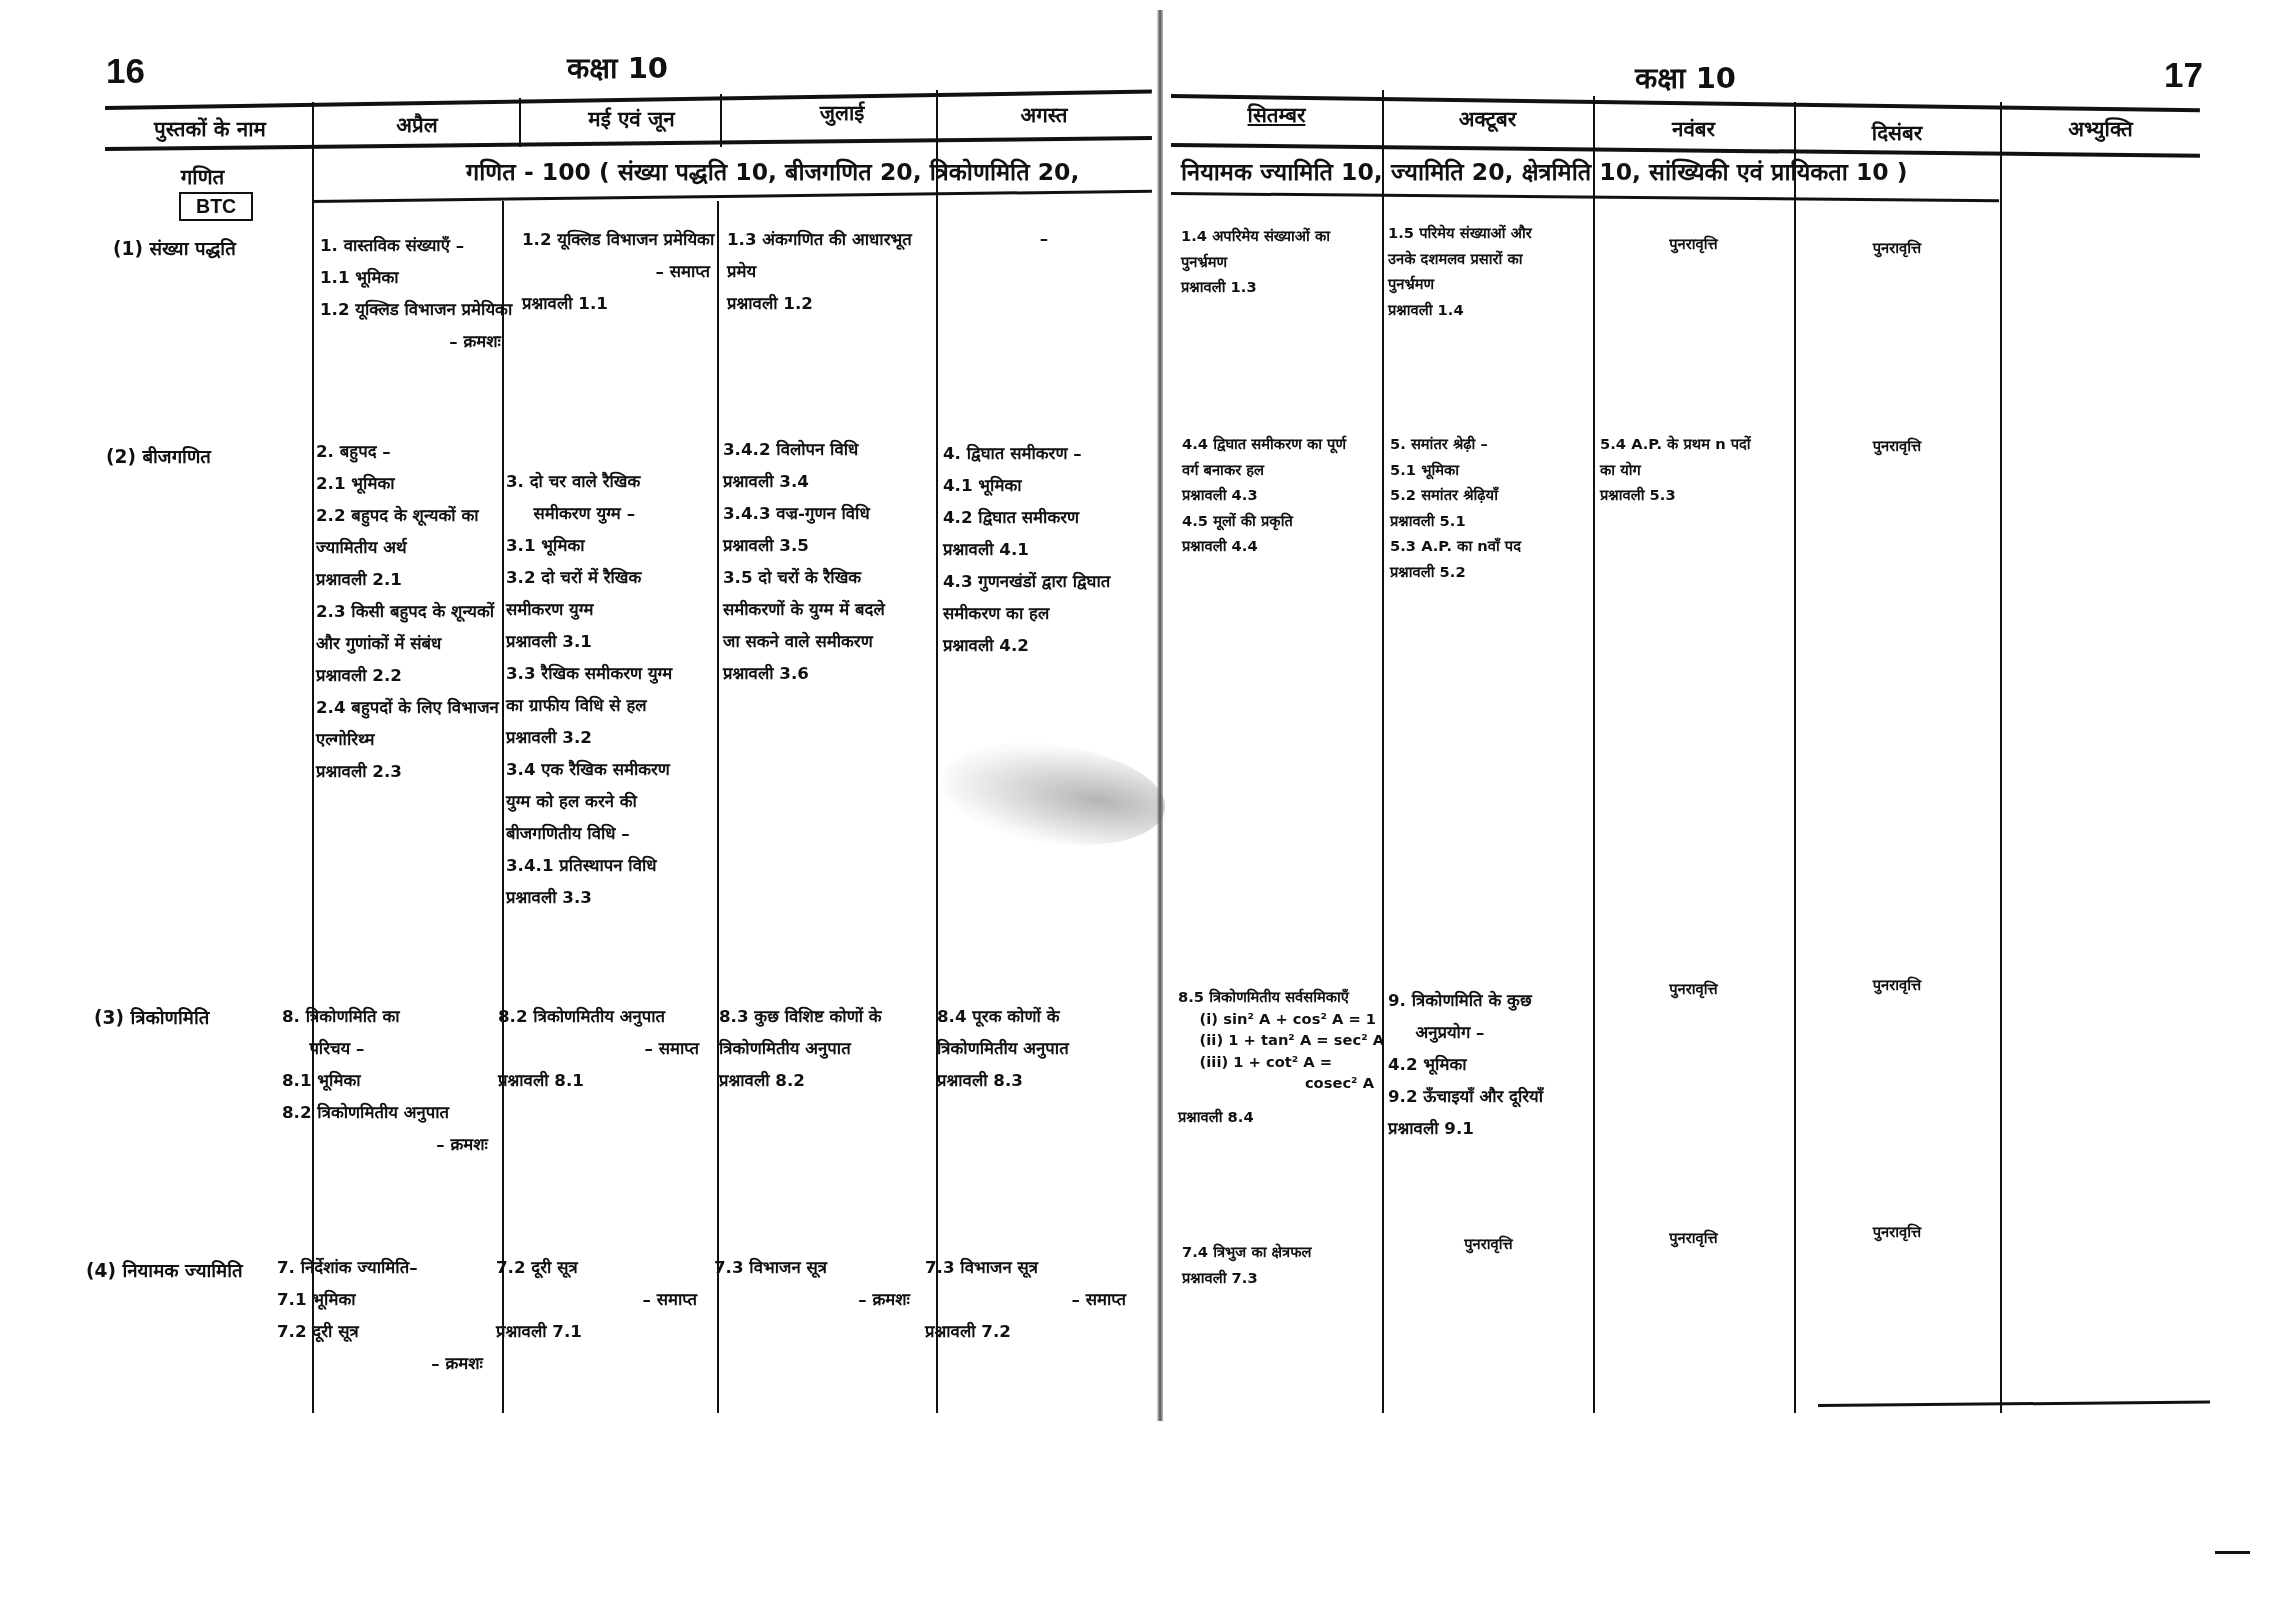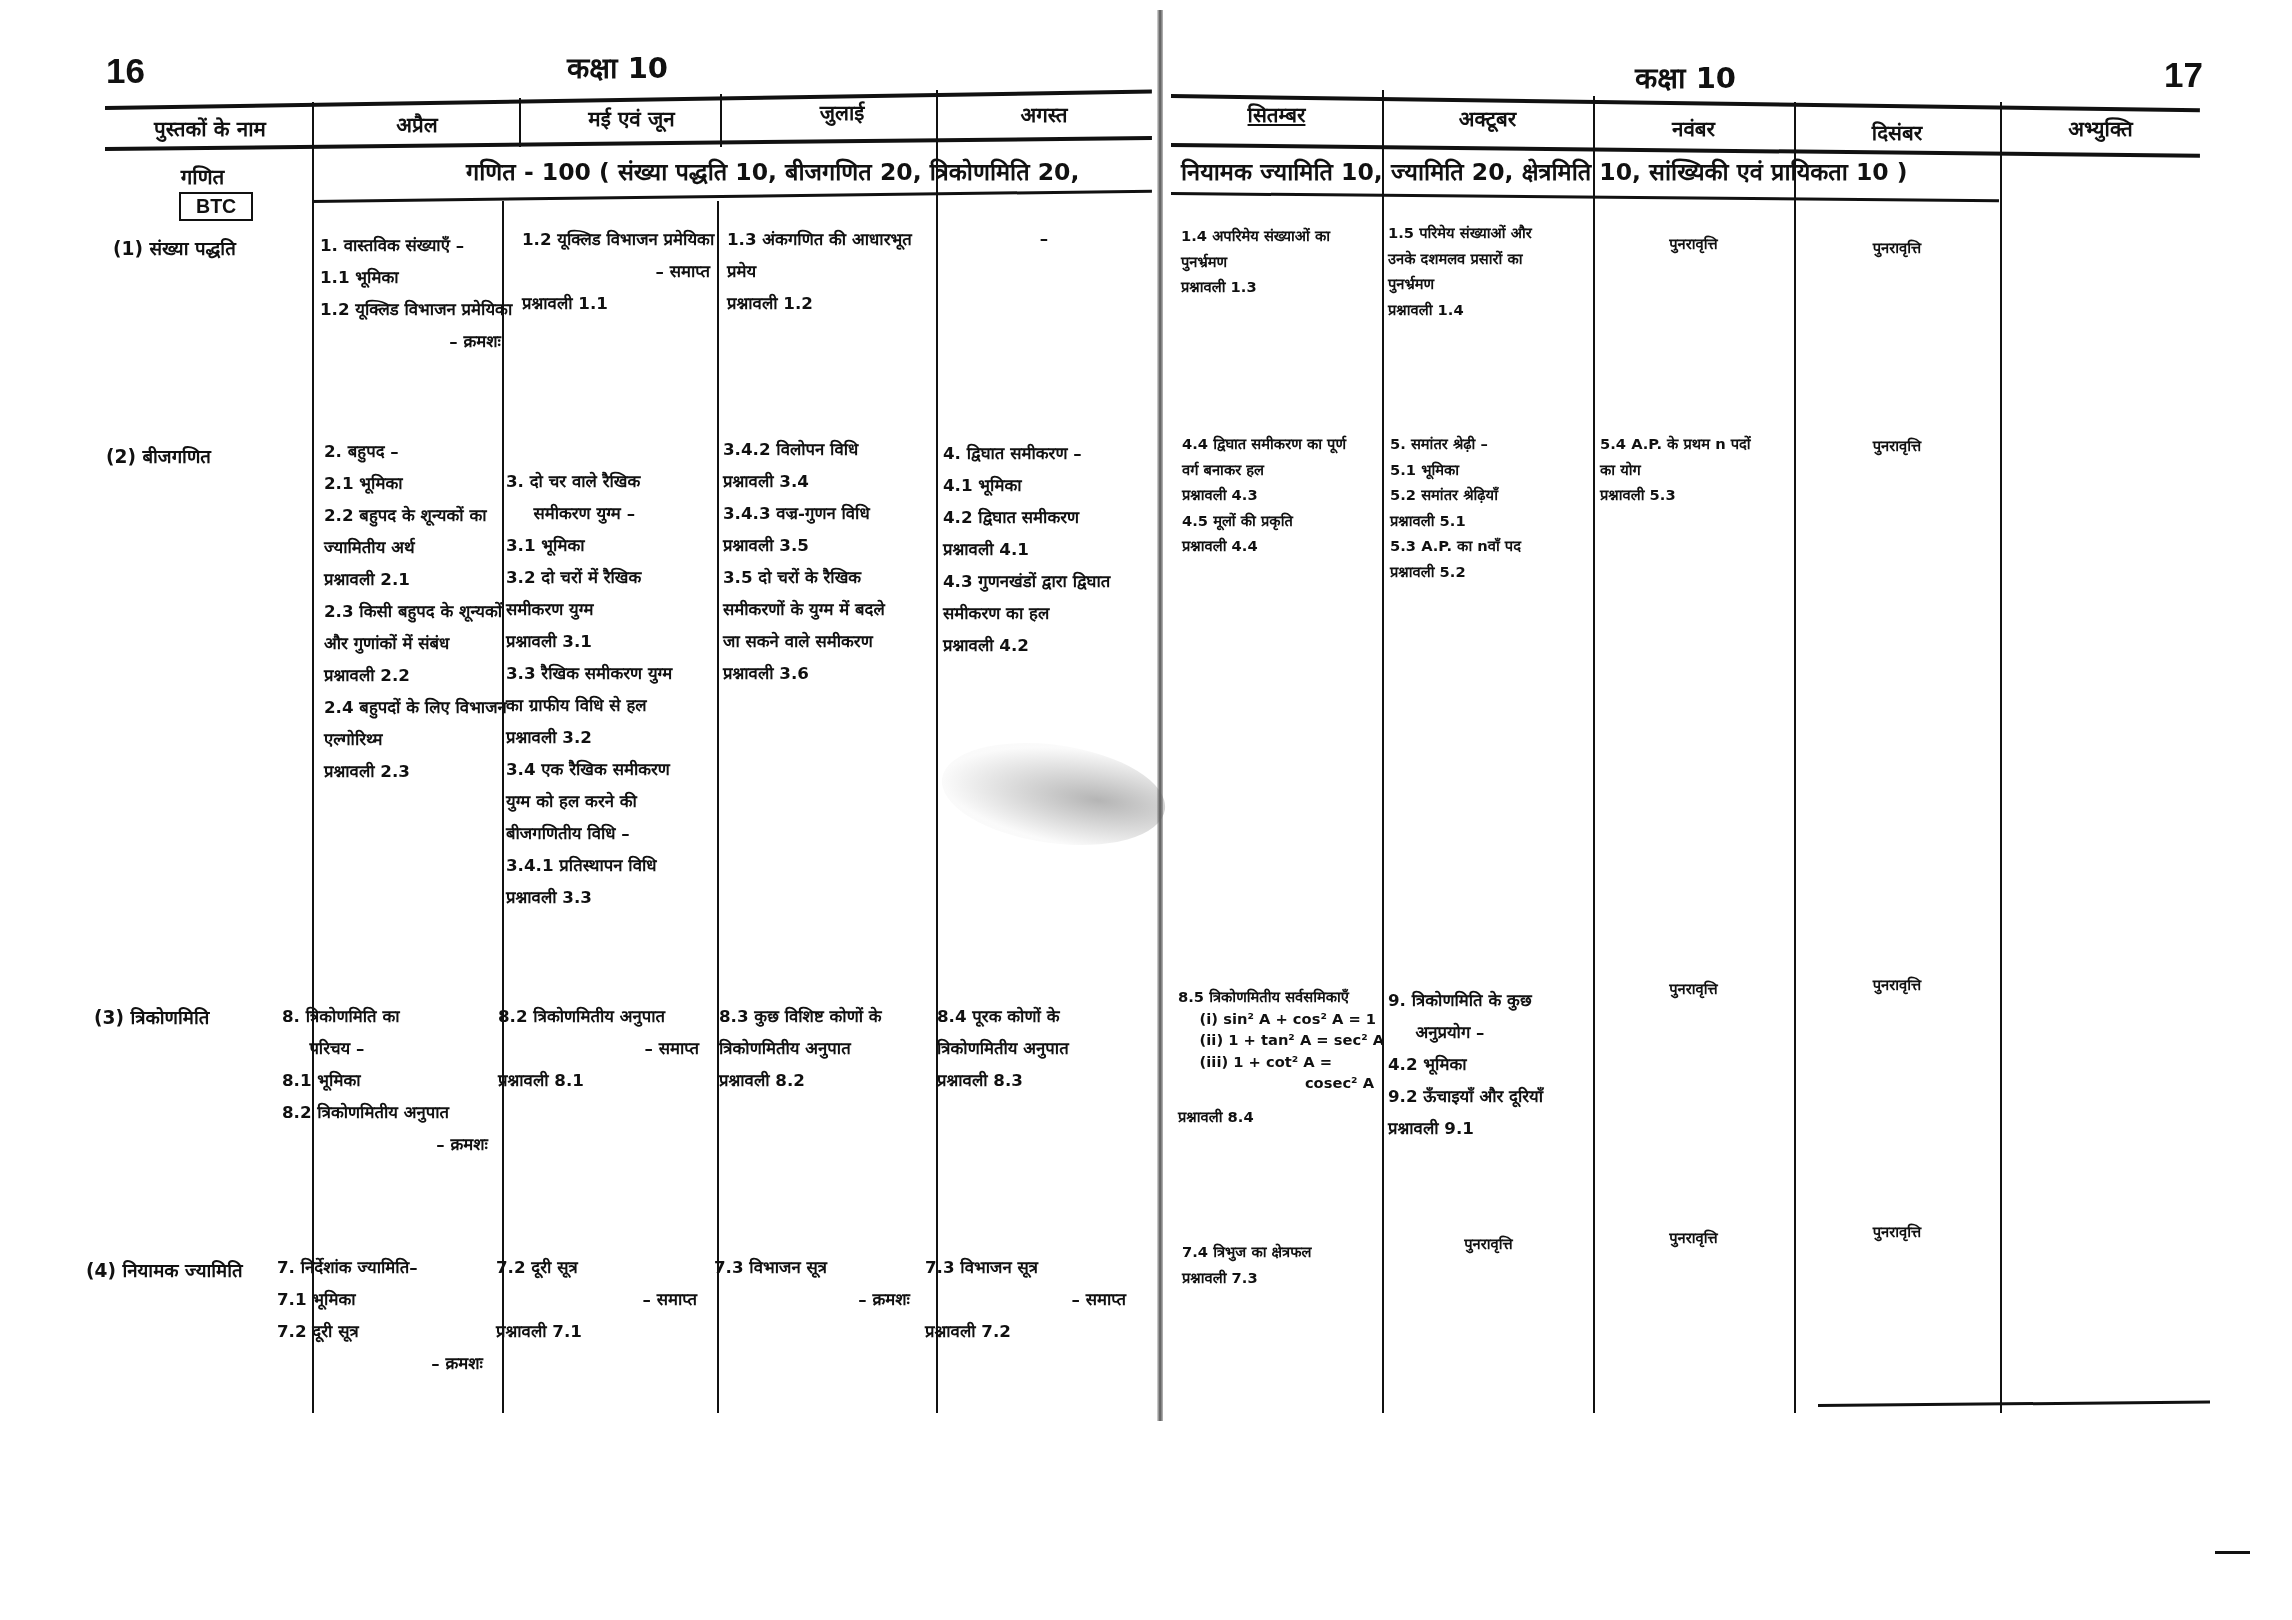--- a/index.html
+++ b/index.html
@@ -108,21 +108,21 @@
   <span class="line">प्रश्नावली 1.4</span>
 </div>
 <div class="cell small center" style="left:1598px; top:231px; width:191px;">
   <span class="line">पुनरावृत्ति</span>
 </div>
 <div class="cell small center" style="left:1799px; top:235px; width:196px;">
   <span class="line">पुनरावृत्ति</span>
 </div>
 
 <div class="row-label" style="left:106px; top:443px;">(2) बीजगणित</div>
-<div class="cell" style="left:324px; top:435px; width:191px;">
+<div class="cell" style="left:316px; top:435px; width:191px;">
   <span class="line">2. बहुपद –</span>
   <span class="line">2.1 भूमिका</span>
   <span class="line">2.2 बहुपद के शून्यकों का</span>
   <span class="line">ज्यामितीय अर्थ</span>
   <span class="line">प्रश्नावली 2.1</span>
   <span class="line">2.3 किसी बहुपद के शून्यकों</span>
   <span class="line">और गुणांकों में संबंध</span>
   <span class="line">प्रश्नावली 2.2</span>
   <span class="line">2.4 बहुपदों के लिए विभाजन</span>
   <span class="line">एल्गोरिथ्म</span>

